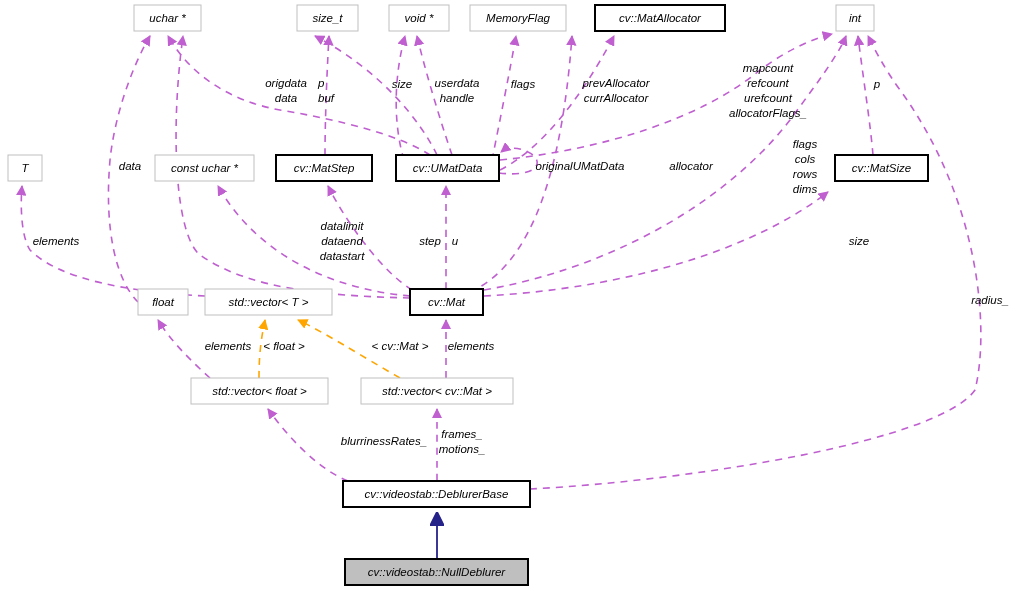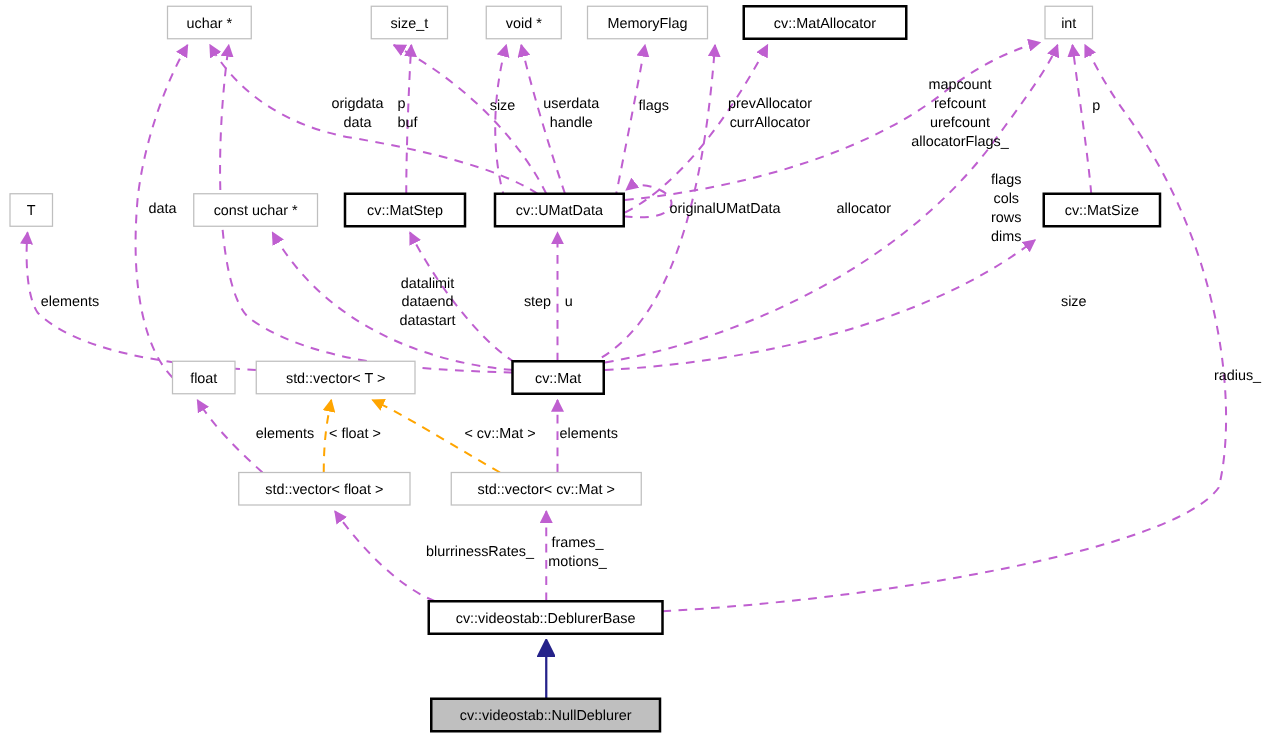--- a/index.html
+++ b/index.html
@@ -12,20 +12,21 @@
     height: 591px;
     font-family: "Liberation Sans", sans-serif;
     overflow: hidden;
     position: relative;
   }
   #diagram-root {
     position: absolute;
     left: 0; top: 0;
     width: 1018px;
     height: 591px;
+    font-style: italic;
   }
   svg { display: block; }
   .node-box {
     fill: #ffffff;
   }
   .node-box.plain {
     stroke: #bfbfbf;
     stroke-width: 1;
   }
   .node-box.strong {

